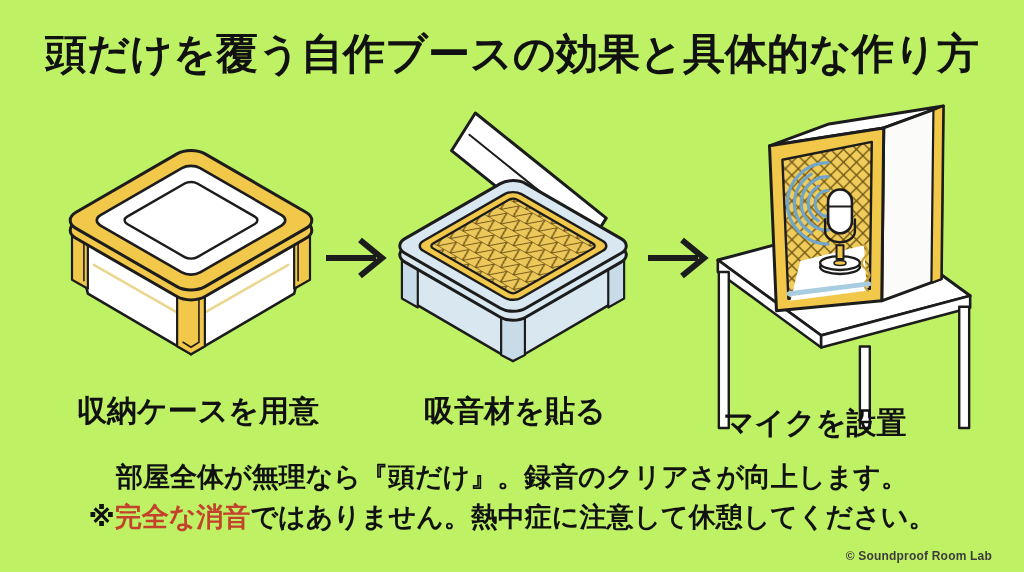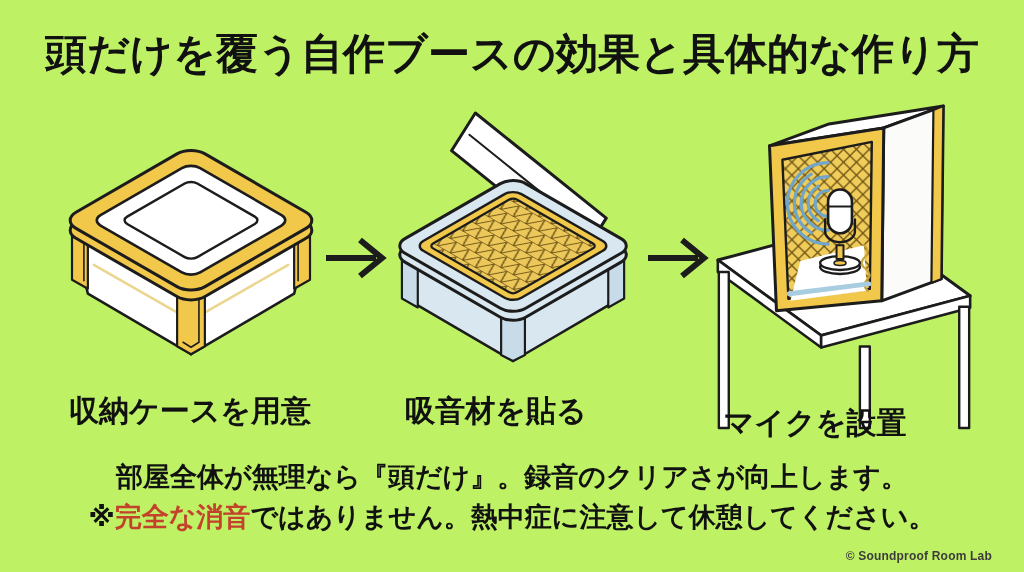--- a/index.html
+++ b/index.html
@@ -32,22 +32,22 @@
   .step-label {
     position: absolute;
     top: 391px;
     width: 300px;
     text-align: center;
     font-size: 30px;
     font-weight: 800;
     white-space: nowrap;
     color: var(--text_black, #111);
   }
-  .step-label-1 { left: 40px; }
-  .step-label-2 { left: 346px; font-family: Liberation Serif, serif; }
+  .step-label-1 { left: 48px; }
+  .step-label-2 { left: 365px; font-family: Liberation Serif, serif; }
   .step-label-3 { left: 665px; margin-top: 12px; }
   .footer-line {
     position: absolute;
     left: 0; right: 0;
     text-align: center;
     font-size: 27px;
     font-weight: 700;
     white-space: nowrap;
     color: var(--text_black, #111);
   }

